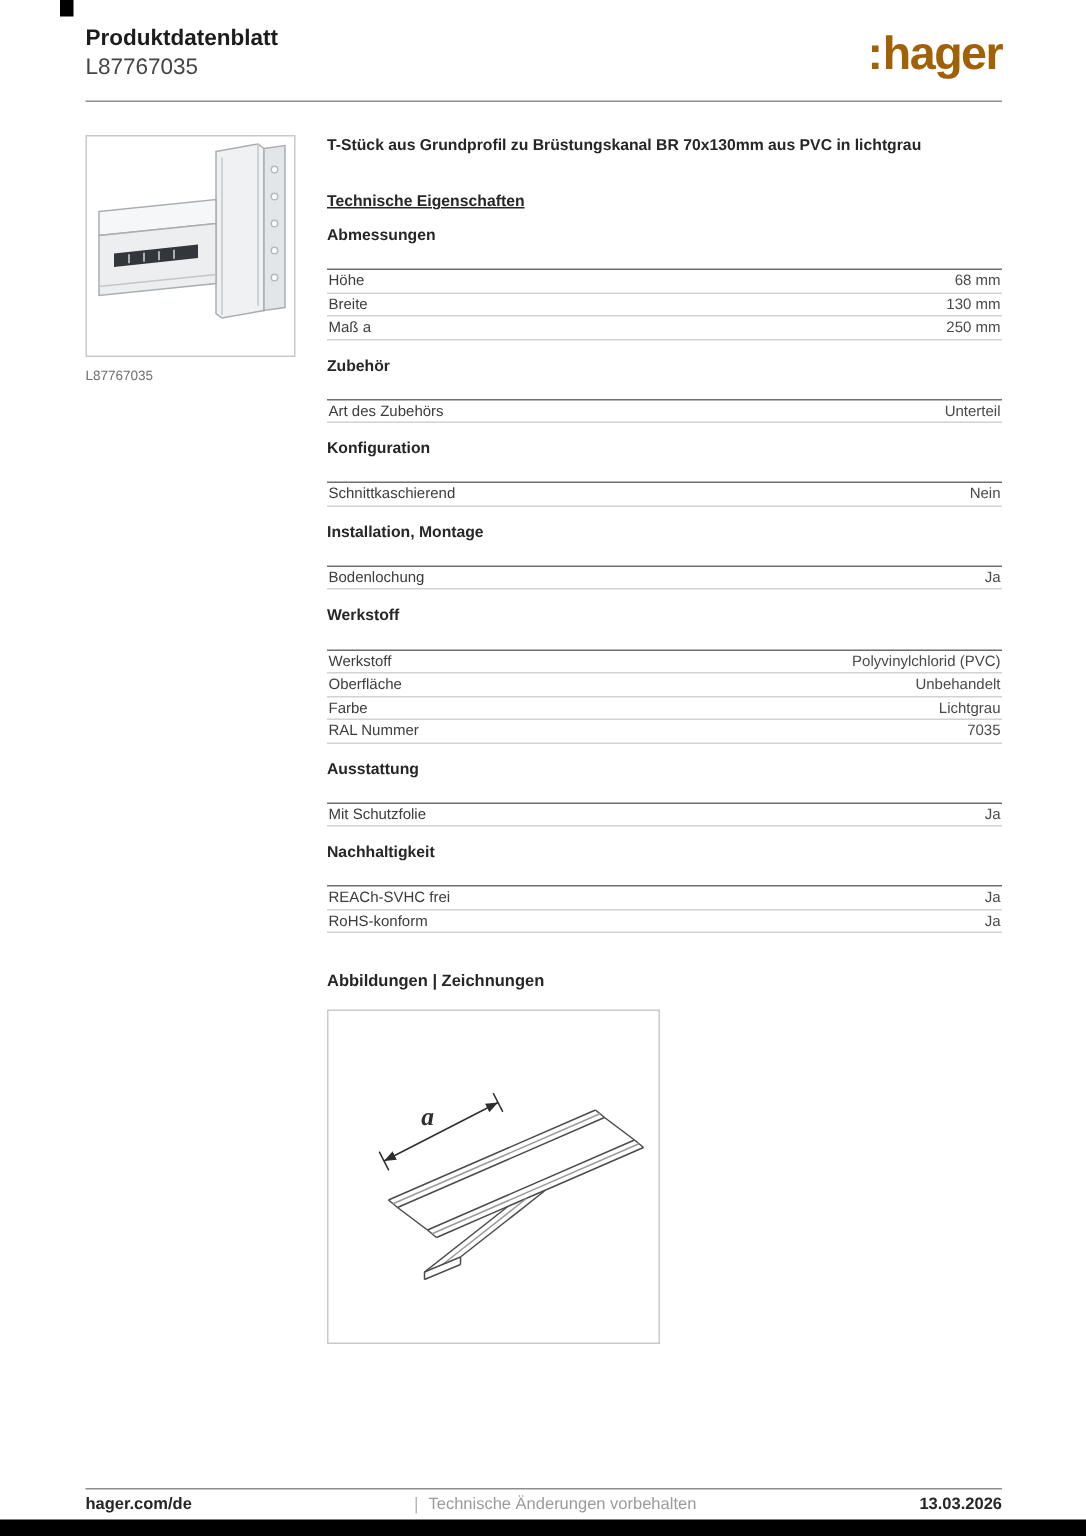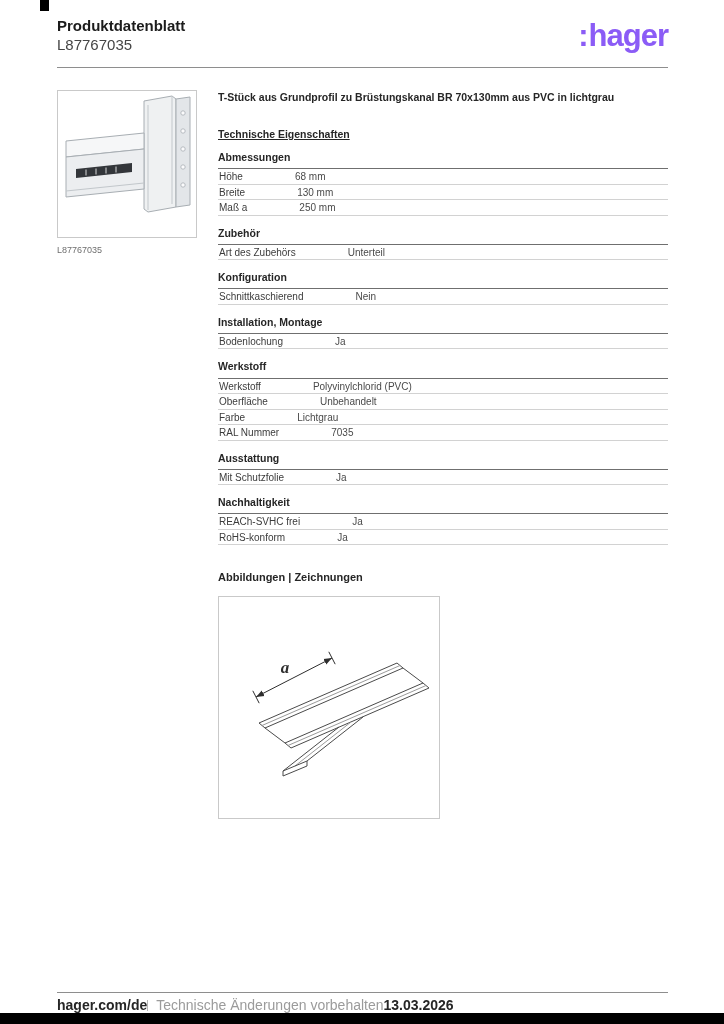--- a/index.html
+++ b/index.html
@@ -6,52 +6,52 @@
   .page{position:relative;width:724px;height:1024px;background:#fff;overflow:hidden;
         font-family:"Liberation Sans",sans-serif;color:#323232;}
 
   
   .crop-mark{position:absolute;left:40px;top:0;width:9px;height:11px;background:#000;}
 
   
   .header{position:absolute;top:17px;left:57px;right:56px;}
   .doc-title{font-size:15px;font-weight:bold;color:#1c1c1c;line-height:1.25;}
   .doc-id{font-size:15px;color:#454545;line-height:1.25;}
-  .logo{position:absolute;right:0;top:3px;font-size:31px;font-weight:bold;color:#8b5cf6;
+  .logo{position:absolute;right:0;top:3px;font-size:31px;font-weight:bold;color:#a16207;
         letter-spacing:-1px;line-height:1;}
   .logo .mark{margin-right:1px;}
   .header-rule{position:absolute;top:67px;left:57px;right:56px;border-top:1px solid #8e8e8e;}
 
   
   .content{position:absolute;top:90px;left:57px;right:56px;display:flex;gap:21px;align-items:flex-start;}
   .left-col{flex:0 0 140px;width:140px;}
   .image-box{width:138px;height:146px;border:1px solid #c9c9c9;background:#fff;}
   .image-box svg{display:block;width:100%;height:100%;}
   .image-caption{margin-top:7px;font-size:9px;color:#6e6e6e;}
 
   .right-col{flex:1;min-width:0;}
   .product-title{font-size:10.5px;font-weight:bold;color:#262626;line-height:1.35;}
   .tech-heading{margin-top:24px;font-size:10.5px;font-weight:bold;color:#262626;line-height:1.15;text-decoration:underline;}
 
   .tsec{margin-top:11px;}
   .tsec-title{font-size:10.5px;font-weight:bold;color:#262626;line-height:1.15;
-              padding-bottom:5px;border-bottom:1px solid #6f6f6f;}
-  .trow{display:flex;justify-content:flex-start;align-items:baseline;
+              padding-bottom:16px;border-bottom:1px solid #6f6f6f;}
+  .trow{display:flex;justify-content:space-between;align-items:baseline;
         padding:2px 1px 1px;border-bottom:1px solid #d2d2d2;
         font-size:10px;line-height:1.15;color:#3c3c3c;gap:40px;}
   .tvalue{text-align:right;color:#4a4a4a;white-space:nowrap;padding-left:12px;}
 
   .drawings-heading{margin-top:26px;font-size:11px;font-weight:bold;color:#262626;}
   .drawing-box{margin-top:13px;width:220px;height:221px;border:1px solid #c9c9c9;background:#fff;}
   .drawing-box svg{display:block;width:100%;height:100%;}
 
   
   .footer{position:absolute;left:57px;right:56px;top:992px;border-top:1px solid #8e8e8e;
-          padding-top:4px;display:flex;align-items:center;
-          font-size:14px;}
+          padding-top:4px;display:flex;justify-content:space-between;align-items:center;
+          font-size:11px;}
   .f-site{font-weight:bold;color:#262626;}
   .f-center{display:flex;align-items:center;gap:8px;color:#9b9b9b;}
   .f-divider{width:1px;height:11px;background:#b7b7b7;}
   .f-date{font-weight:bold;color:#262626;}
   .bottom-bar{position:absolute;left:0;bottom:0;width:100%;height:11px;background:#000;}
 </style>
 </head>
 <body>
 
 <div class="page">

